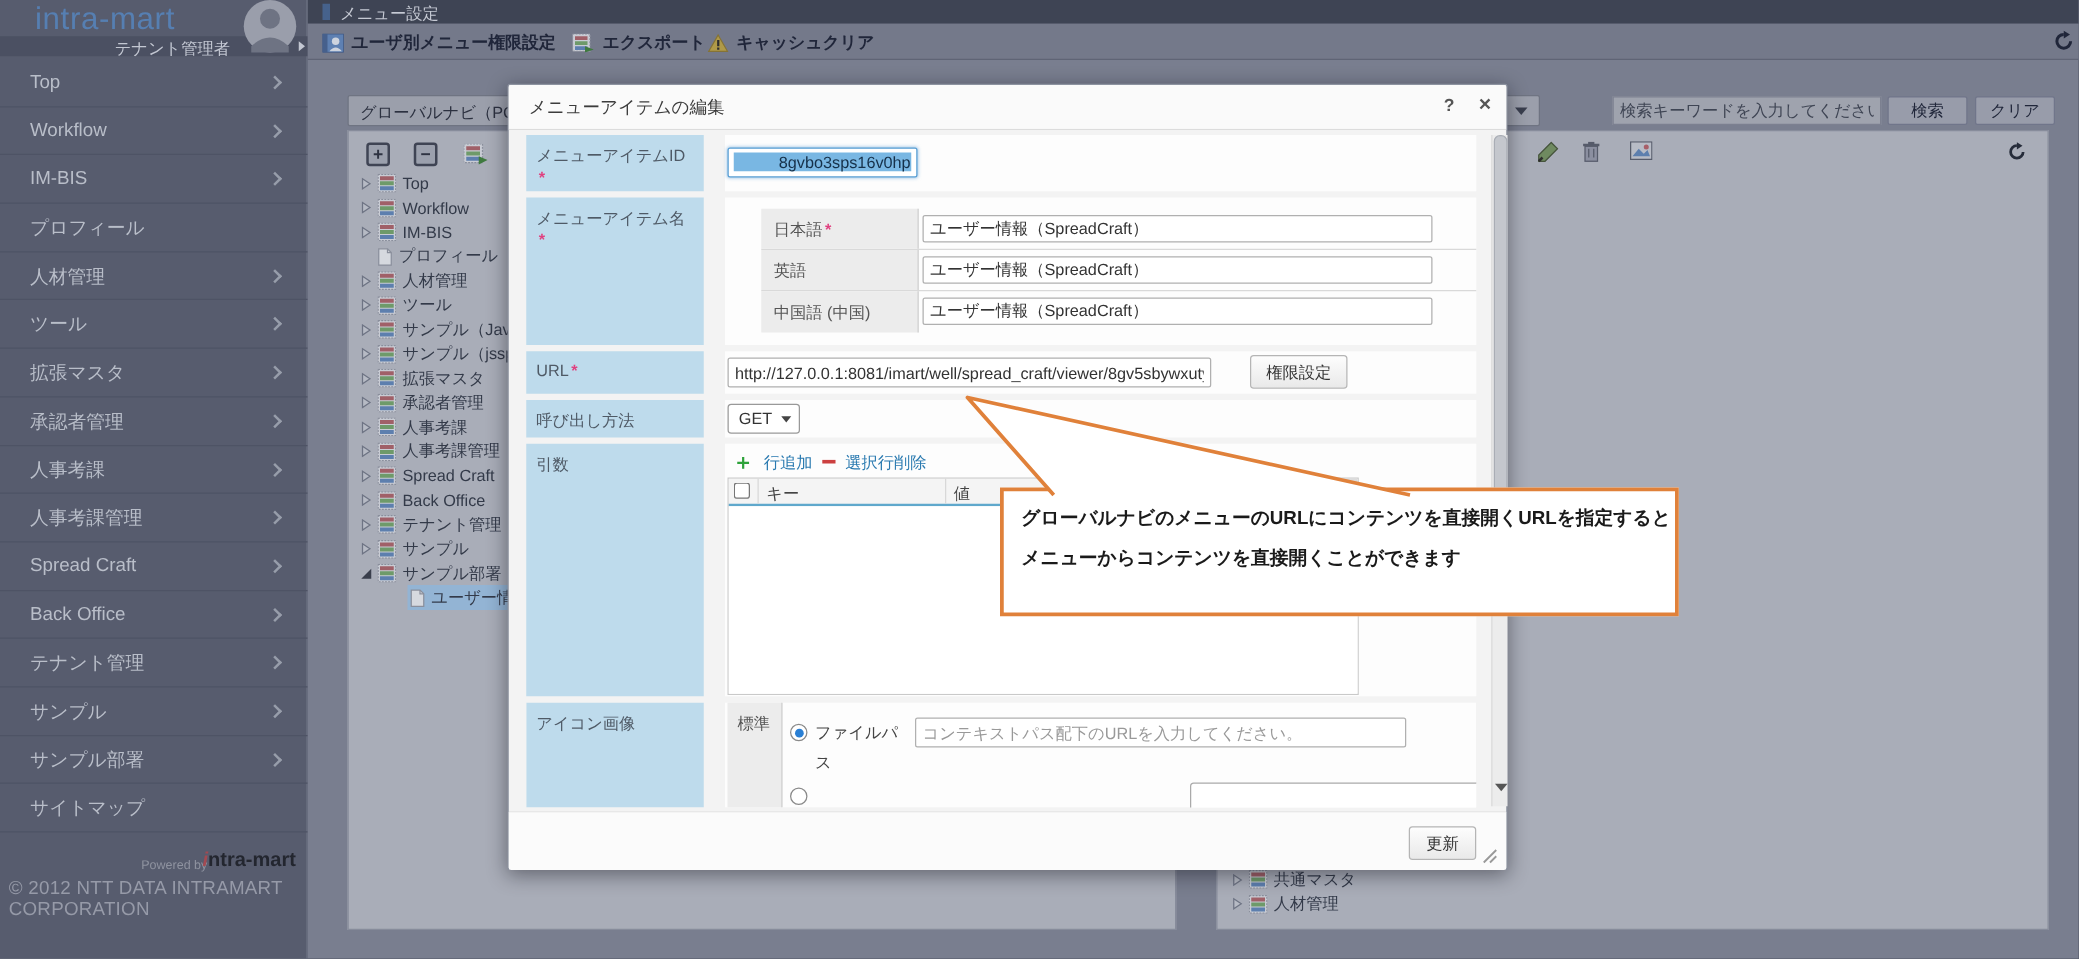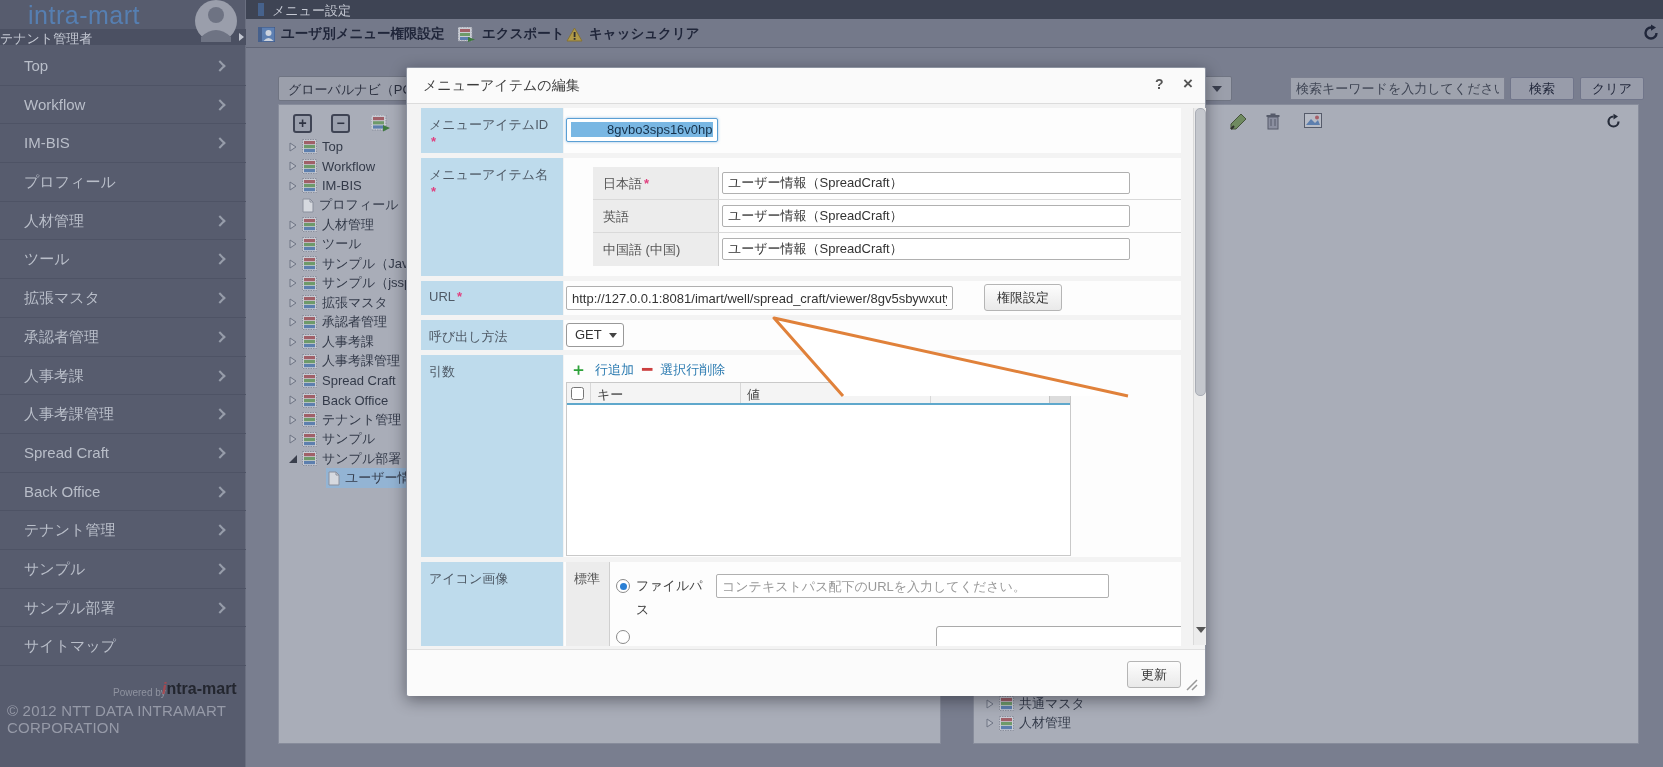--- a/index.html
+++ b/index.html
@@ -4,21 +4,21 @@
 <style>
   html,body{margin:0;padding:0;background:#4b4f5e;}
   *{box-sizing:border-box;font-family:"Liberation Sans","DejaVu Sans",sans-serif;}
   #canvas{position:relative;width:1663px;height:767px;overflow:hidden;background:#797e8f;}
   .p{position:absolute;}
 
   
   #sidebar{left:0;top:0;width:246px;height:767px;background:#575c6e;border-right:1px solid #6a6f80;z-index:3;}
   .sb-logo{left:28px;top:1px;font-size:25px;color:#567fb2;letter-spacing:.5px;}
   .sb-userstrip{left:0;top:29px;width:246px;height:16px;background:#4b5062;}
-  .sb-username{left:0;top:30px;width:184px;text-align:left;font-size:13px;color:#c3c7d2;}
+  .sb-username{left:0;top:30px;width:184px;text-align:right;font-size:13px;color:#c3c7d2;}
   .sb-avatar{left:193px;top:-1px;}
   .sb-caret{left:239px;top:33px;width:0;height:0;border-left:5px solid #c3c7d2;border-top:4px solid transparent;border-bottom:4px solid transparent;}
   #sb-items{left:0;top:47px;width:246px;}
   .sb-item{position:relative;height:38.7px;border-bottom:1px solid #4e5365;cursor:pointer;}
   .sb-item .lb{position:absolute;left:24px;top:10px;font-size:15px;color:#b9bec9;}
   .sb-item .ch{position:absolute;right:22px;top:15px;width:8px;height:8px;border-top:2px solid #979daa;border-right:2px solid #979daa;transform:rotate(45deg);}
   .sb-powered{left:113px;top:687px;font-size:10px;color:#8f93a0;}
   .sb-brand{left:162px;top:680px;font-size:16px;font-weight:bold;color:#23262f;}
   .sb-brand .bi{color:#a34a52;font-style:italic;}
   .sb-copy{left:7px;top:702px;font-size:15px;color:#969aa8;letter-spacing:.2px;}
@@ -54,21 +54,21 @@
   .selwrap{display:inline-flex;align-items:center;padding:1px 46px 1px 2px;}
   .trow.selected .selwrap{background:#93b4d4;}
 
   
   #modal{left:406px;top:67px;width:800px;height:629px;background:#f3f3f3;border:1px solid #8d93a0;border-radius:2px;box-shadow:0 4px 16px rgba(10,12,20,.45);z-index:10;}
   .m-title{left:0;top:0;width:100%;height:36px;background:#fafafa;border-bottom:1px solid #dcdcdc;border-radius:2px 2px 0 0;}
   .m-title .tt{position:absolute;left:16px;top:9px;font-size:14px;color:#3c3c3c;}
   .m-help{left:748px;top:8px;font-size:14px;font-weight:bold;color:#555;cursor:pointer;}
   .m-close{left:776px;top:6px;font-size:17px;font-weight:bold;color:#555;cursor:pointer;}
   #m-rows{left:14px;top:40px;width:760px;}
-  .mrow{display:flex;gap:1px;margin-bottom:5px;}
+  .mrow{display:flex;gap:17px;margin-bottom:5px;}
   .mlabel{flex:0 0 142px;background:#bedbec;padding:8px 8px;font-size:13px;color:#4f5a66;}
   .req{color:#e0407f;font-weight:bold;margin-left:2px;}
   .req.blk{display:block;margin-left:2px;}
   .mfield{flex:1;background:#fdfdfd;position:relative;}
   .inp{background:#fff;border:1px solid #b0b0b0;border-radius:2px;font-size:13px;color:#333;padding:2px 5px;}
   .inp::placeholder{color:#999;opacity:1;}
   
   .idinp{position:absolute;left:2px;top:10px;width:152px;height:24px;background:#fff;border:1px solid #5a9fd4;border-radius:2px;box-shadow:0 0 3px rgba(80,150,210,.6);font-size:13px;line-height:22px;padding:0 4px;}
   .idinp .sel{background:#79b7e3;color:#16314a;padding-left:36px;}
   
@@ -759,17 +759,21 @@
     </div>
 
     <div class="p m-foot">
       <button class="updbtn">更新</button>
       <svg width="13" height="13" style="position:absolute;right:7px;bottom:5px;">
         <path d="M12,2 L2,12 M12,7 L7,12" stroke="#999" stroke-width="1.5"></path>
       </svg>
     </div>
   </div>
 
+  <div class="p" id="callout">
+    <div class="l" style="top:12px;">グローバルナビのメニューのURLにコンテンツを直接開くURLを指定すると</div>
+    <div class="l" style="top:44px;">メニューからコンテンツを直接開くことができます</div>
+  </div>
   <svg class="p" id="pointer" width="362" height="84">
     <path d="M72,82 L3,4 L357,82" fill="#ffffff" stroke="#e0813a" stroke-width="3" stroke-linejoin="round"></path>
   </svg>
 
 </div>
 
 </body></html>

